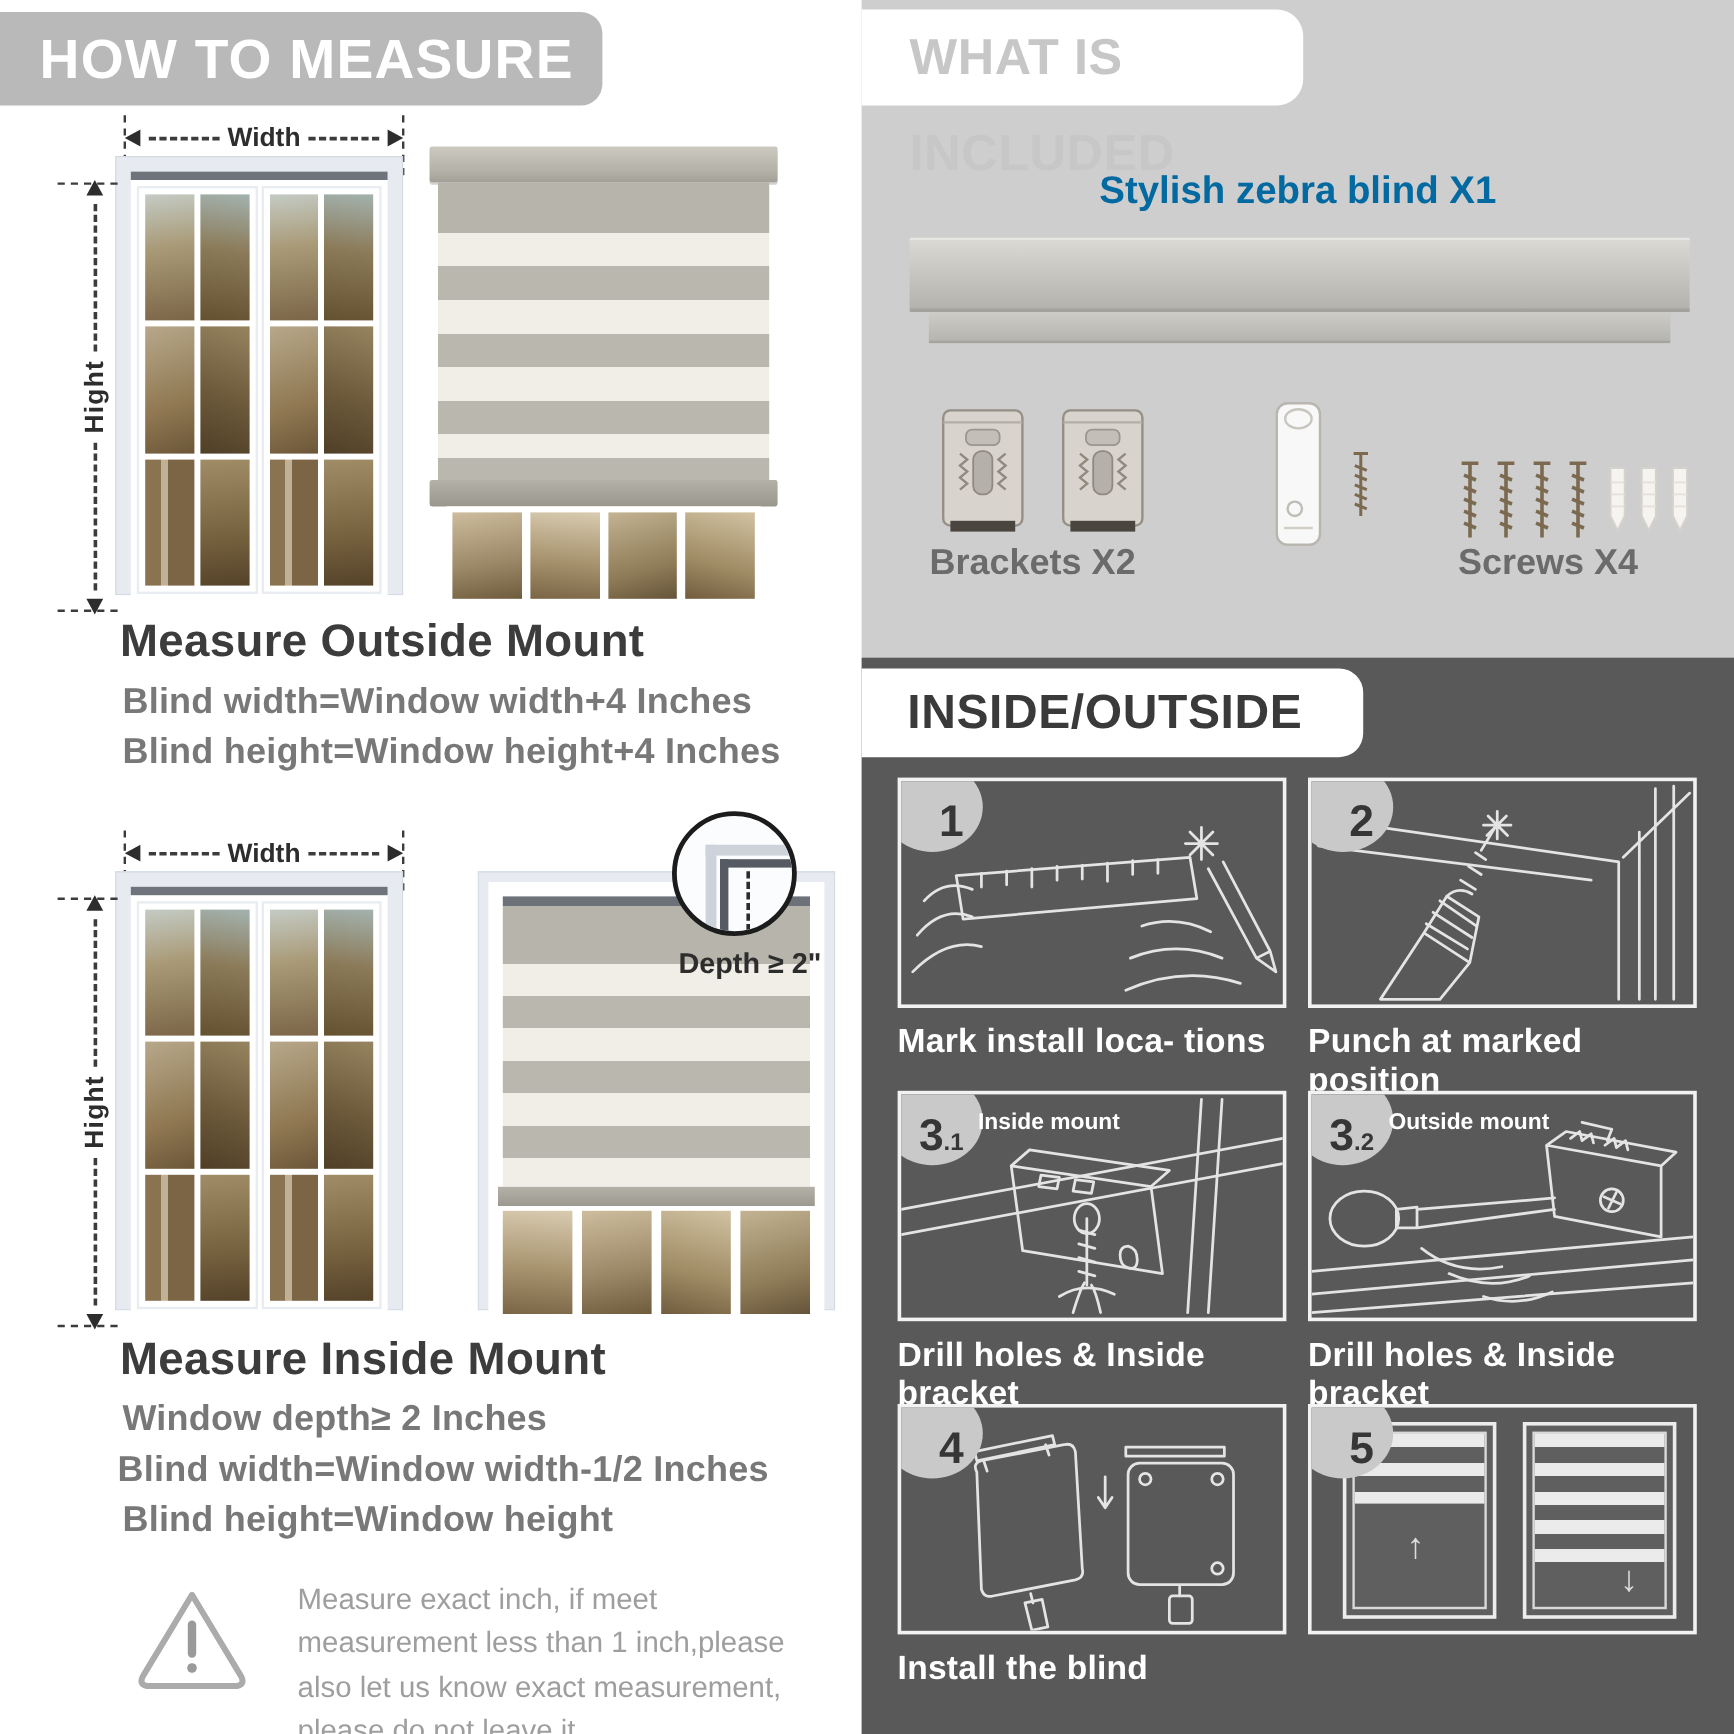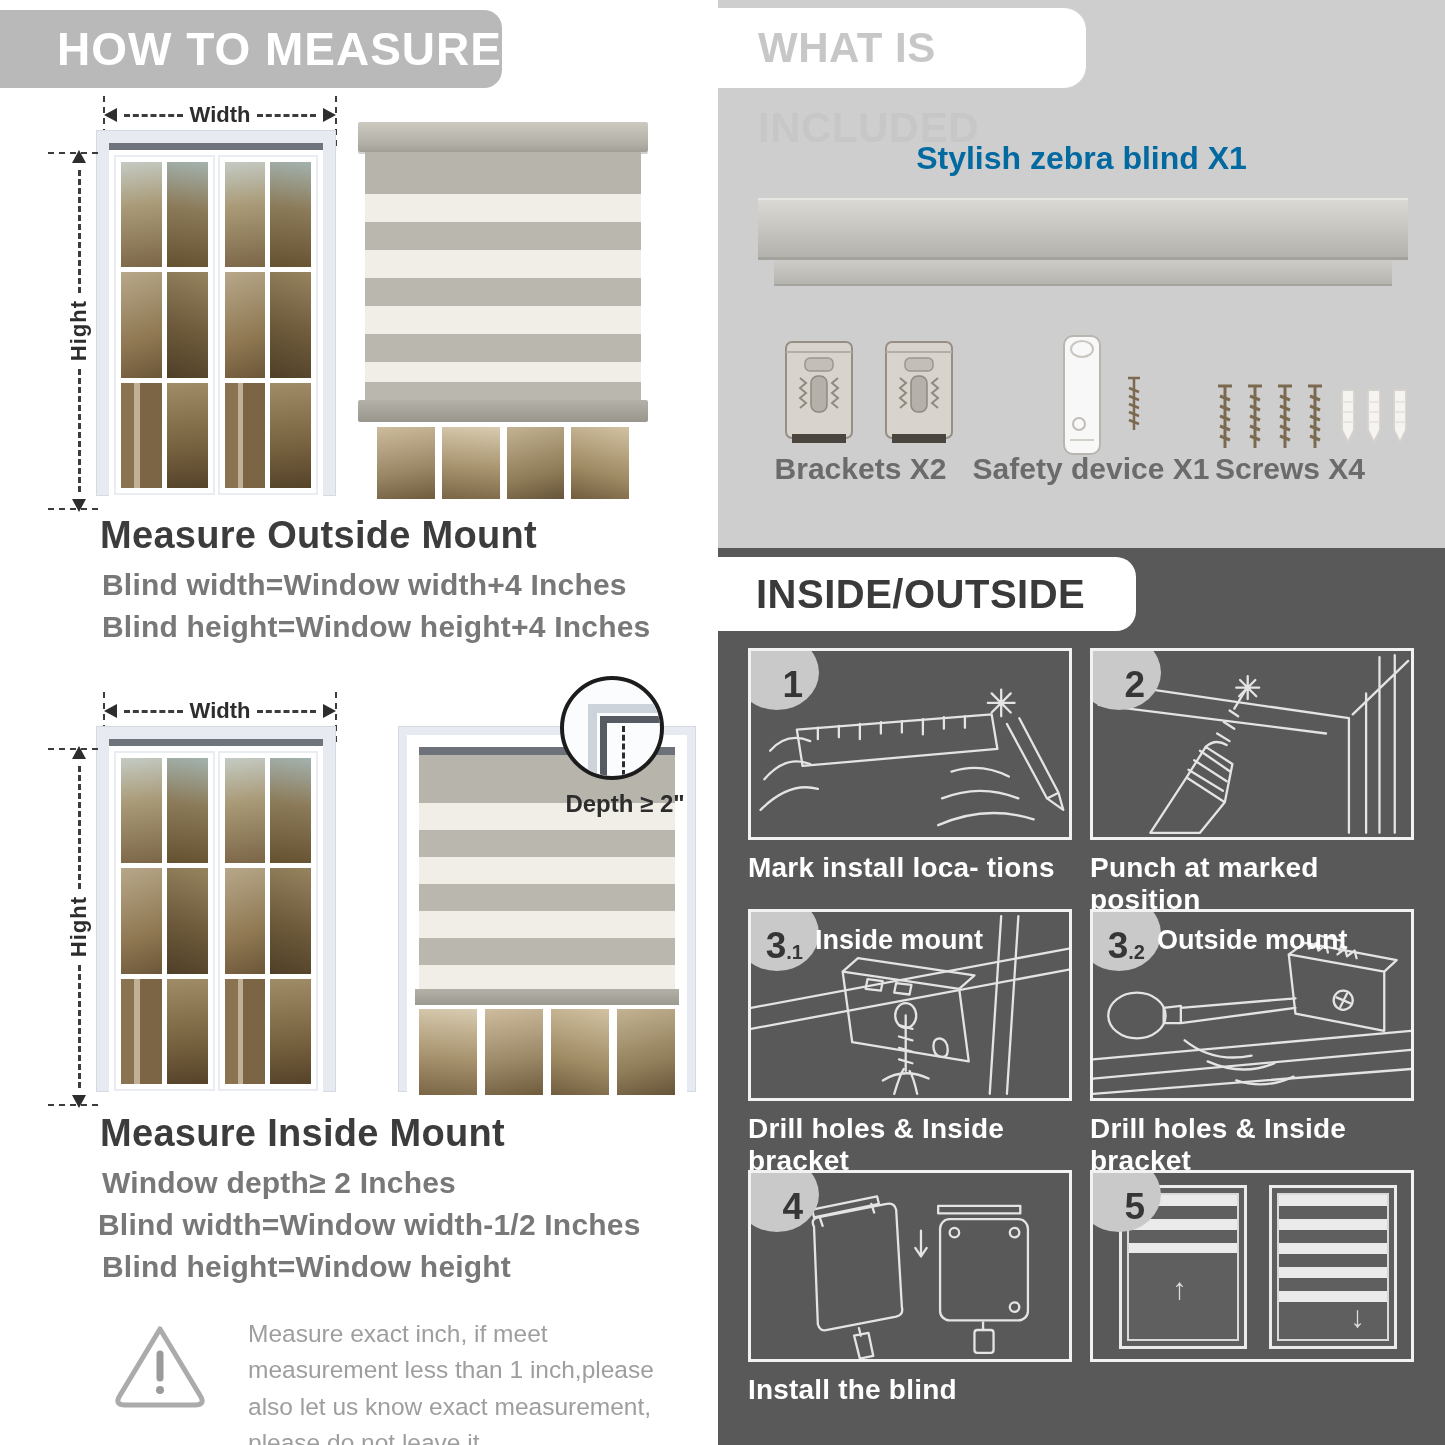--- a/index.html
+++ b/index.html
@@ -7,21 +7,21 @@
     width:1445px;height:1445px;position:relative;overflow:hidden;
     background:#ffffff;font-family:"Liberation Sans",sans-serif;
     -webkit-font-smoothing:antialiased;
   }
   .abs{position:absolute;box-sizing:border-box;}
 
   
   #how-header{
     left:0;top:10px;width:502px;height:78px;background:#b9b9b9;
     border-radius:0 18px 18px 0;color:#ffffff;font-size:46px;font-weight:700;
-    line-height:78px;padding-left:33px;letter-spacing:1px;text-align:right;
+    line-height:78px;padding-left:33px;letter-spacing:1px;
   }
   
   .measure-h{display:flex;align-items:center;height:22px;color:#2d2d2d;font-size:22px;font-weight:700;}
   .dash-h{flex:1;height:0;border-top:3px dashed #3c3c3c;margin:0 7px;}
   .measure-v{display:flex;flex-direction:column;align-items:center;width:26px;color:#2d2d2d;font-size:22px;font-weight:700;}
   .dash-v{flex:1;width:0;border-left:3px dashed #3c3c3c;margin:7px 0;}
   .v-label{writing-mode:vertical-rl;transform:rotate(180deg);letter-spacing:1px;}
   .arr{width:0;height:0;}
   .arr.left{border-top:7px solid transparent;border-bottom:7px solid transparent;border-right:13px solid #2d2d2d;}
   .arr.right{border-top:7px solid transparent;border-bottom:7px solid transparent;border-left:13px solid #2d2d2d;}
@@ -109,21 +109,21 @@
   #steps-grid{left:30px;top:100px;width:666px;display:grid;grid-template-columns:1fr 1fr;column-gap:18px;}
   .step{margin-bottom:13px;}
   .step-img{height:186px;border:3px solid #f2f2f2;position:relative;overflow:hidden;background:#595959;}
   .step-caption{margin-top:12px;height:44px;color:#ffffff;font-size:28px;font-weight:700;letter-spacing:.2px;}
   .badge{
     position:absolute;top:-16px;left:-16px;width:68px;height:68px;border-radius:50%;background:#c9c9c9;
     display:flex;align-items:flex-end;justify-content:flex-end;padding:0 16px 7px 0;
     color:#363636;font-size:37px;font-weight:700;line-height:1;
   }
   .badge-sub{font-size:20px;font-weight:700;padding-bottom:2px;}
-  .step-label{position:absolute;top:13px;left:64px;color:#ffffff;font-size:27px;font-weight:700;}
+  .step-label{position:absolute;top:13px;left:64px;color:#ffffff;font-size:19px;font-weight:700;}
   .lineart{position:absolute;inset:0;width:100%;height:100%;}
   .lineart path,.lineart circle,.lineart ellipse,.lineart rect,.lineart line{
     fill:none;stroke:#e4e4e4;stroke-width:2.4;stroke-linecap:round;stroke-linejoin:round;
   }
   
   .mini-blind{position:absolute;top:12px;height:158px;border:3px solid #ececec;background:rgba(255,255,255,.04);}
   .mini-blind .inner{position:absolute;inset:5px;border:2px solid #d9d9d9;}
   .mb-stripes{position:absolute;left:7px;right:7px;top:7px;background:repeating-linear-gradient(180deg,rgba(242,242,242,.95) 0 11px,rgba(242,242,242,0) 11px 24px);}
   .mb-arrow{position:absolute;color:#dcdcdc;font-size:30px;font-weight:700;}
 </style>
@@ -318,21 +318,20 @@
         <path d="M132 10 h12 v40 l-6 12 l-6 -12 Z"></path>
         <path d="M158 10 h12 v40 l-6 12 l-6 -12 Z"></path>
         <path d="M184 10 h12 v40 l-6 12 l-6 -12 Z"></path>
       </g>
       <g stroke="#e3e0da" stroke-width="1.5">
         <path d="M132 22 h12 M132 32 h12 M132 42 h12 M158 22 h12 M158 32 h12 M158 42 h12 M184 22 h12 M184 32 h12 M184 42 h12"></path>
       </g>
     </svg>
 
     <div class="abs pack-label" style="left:35px;width:215px;">Brackets X2</div>
-    <div class="abs pack-label" style="left:242px;width:262px;">Safety device X1</div>
     <div class="abs pack-label" style="left:462px;width:220px;">Screws X4</div>
   </div>
 
   <div class="abs" id="mount">
     <div class="abs" id="mnt-header">INSIDE/OUTSIDE MOUNT</div>
 
     <div class="abs" id="steps-grid">
 
       <div class="step">
         <div class="step-img">

